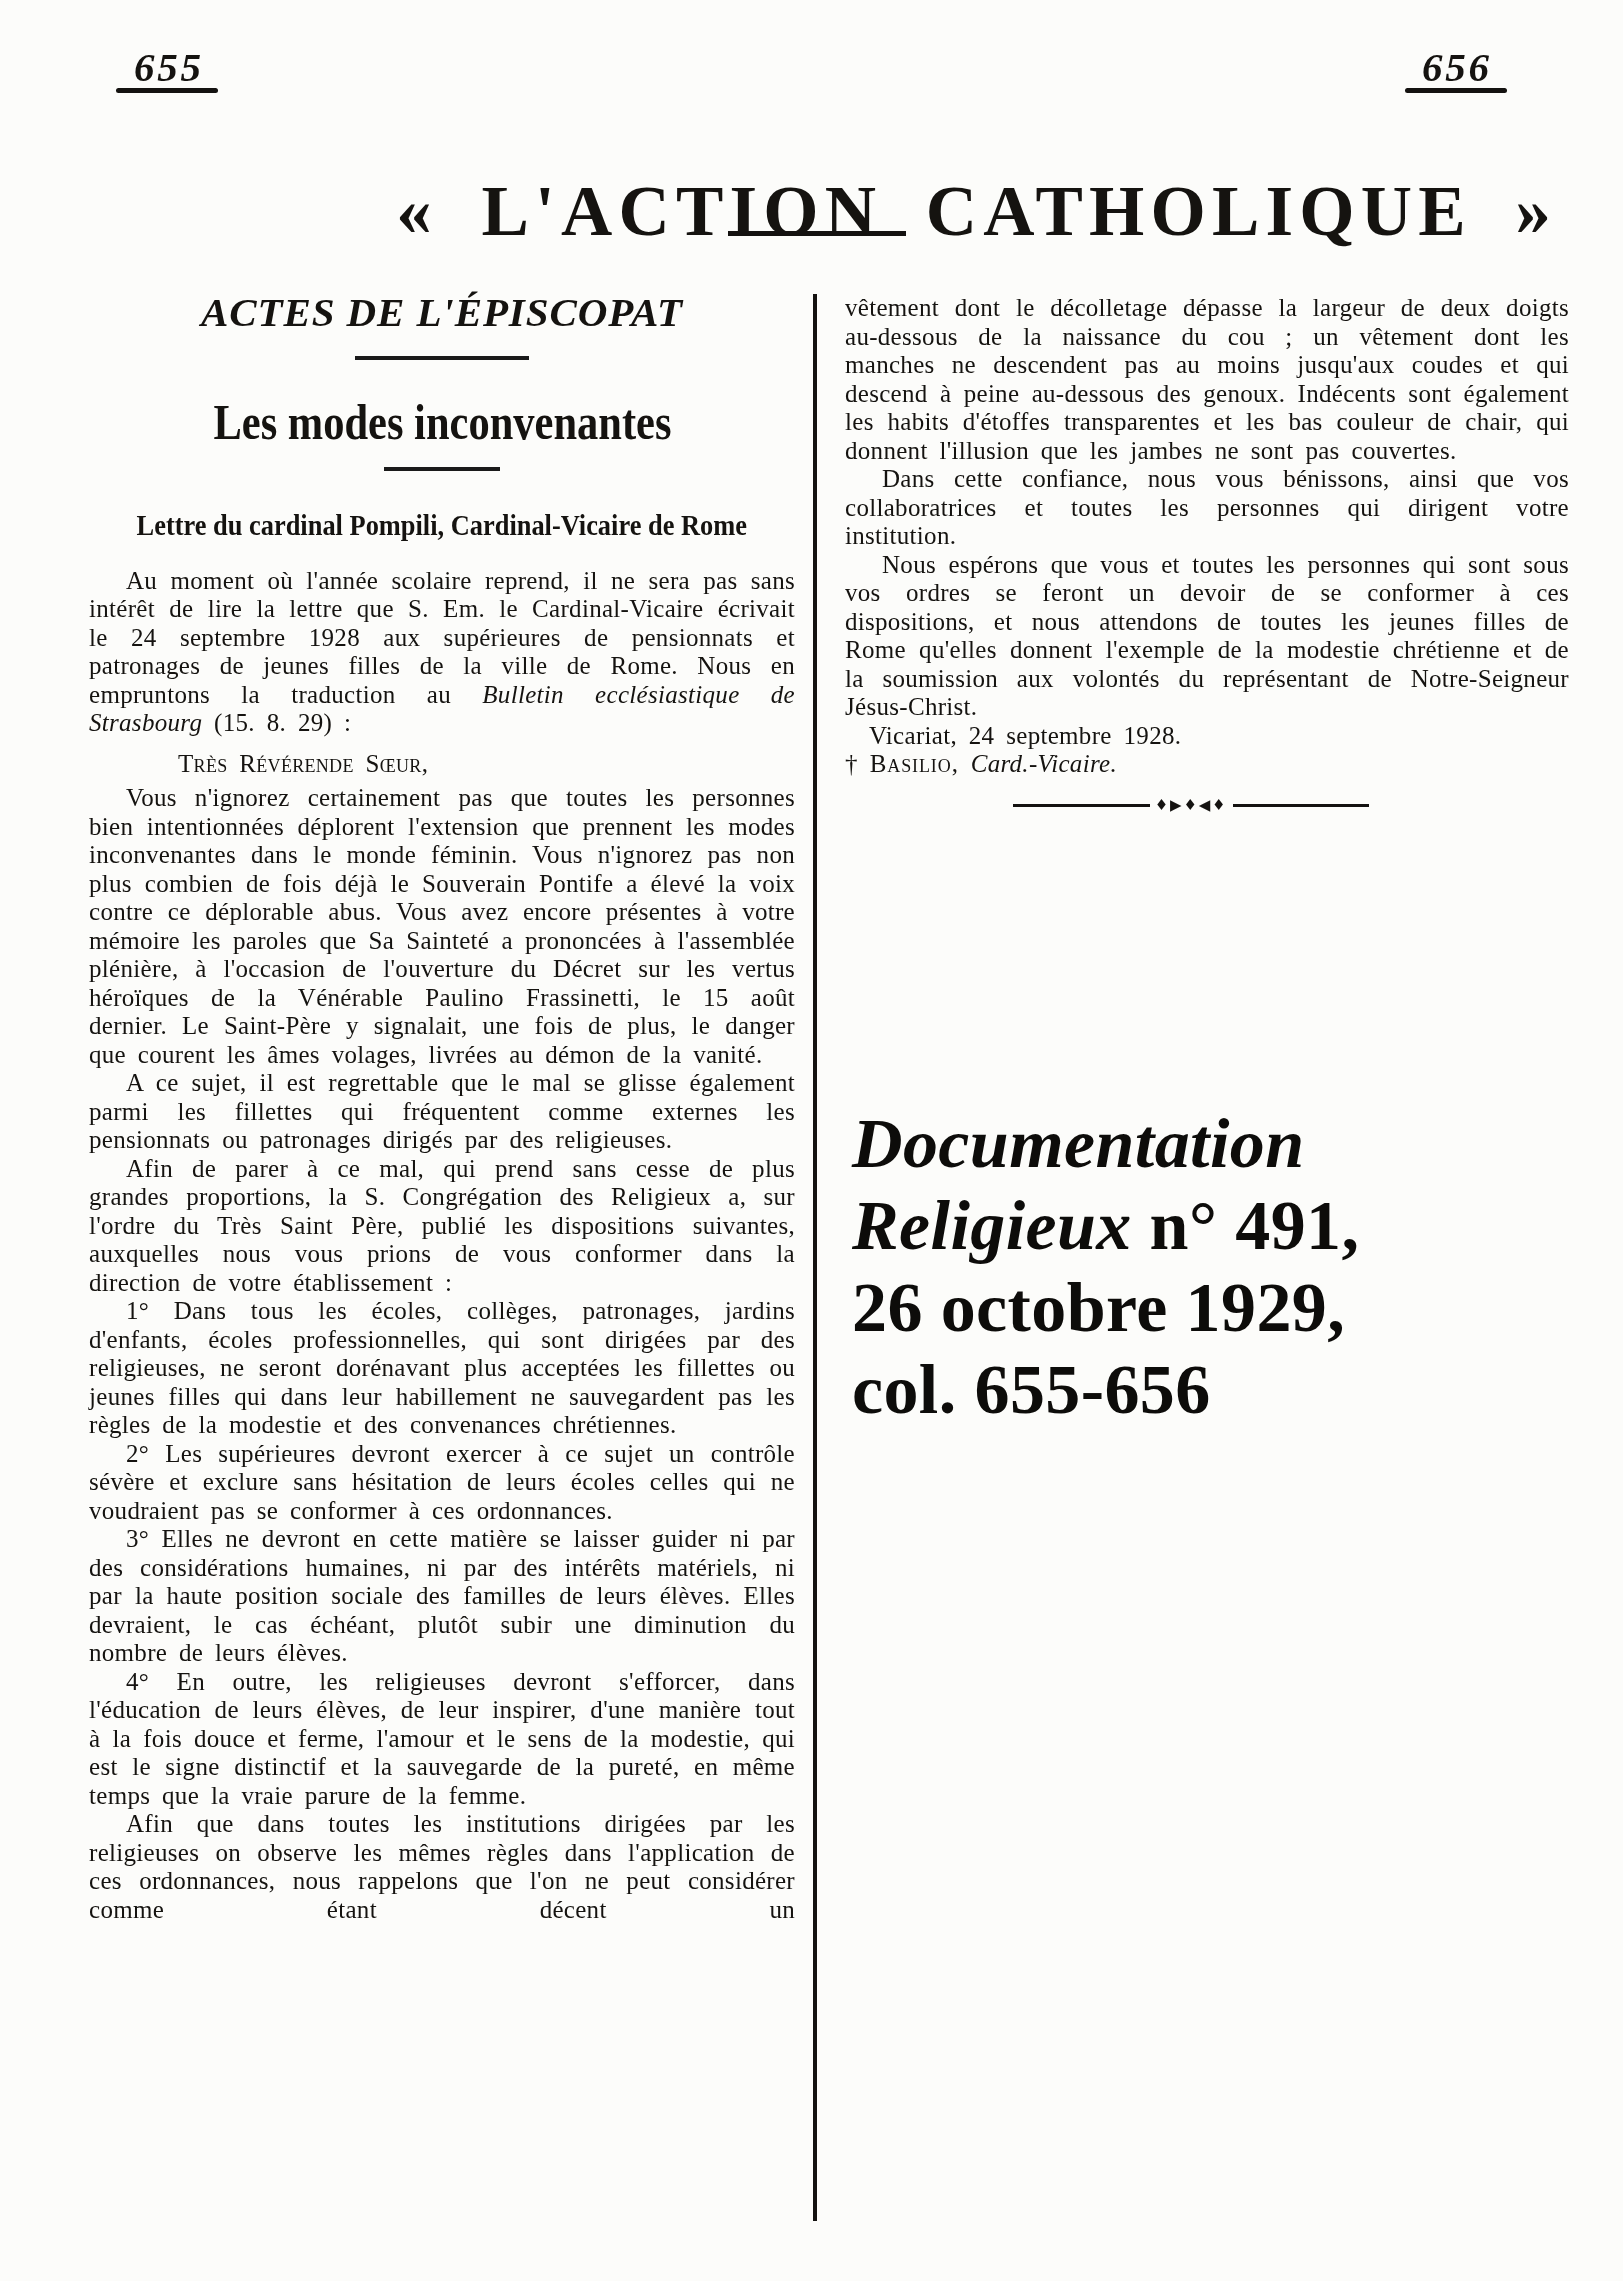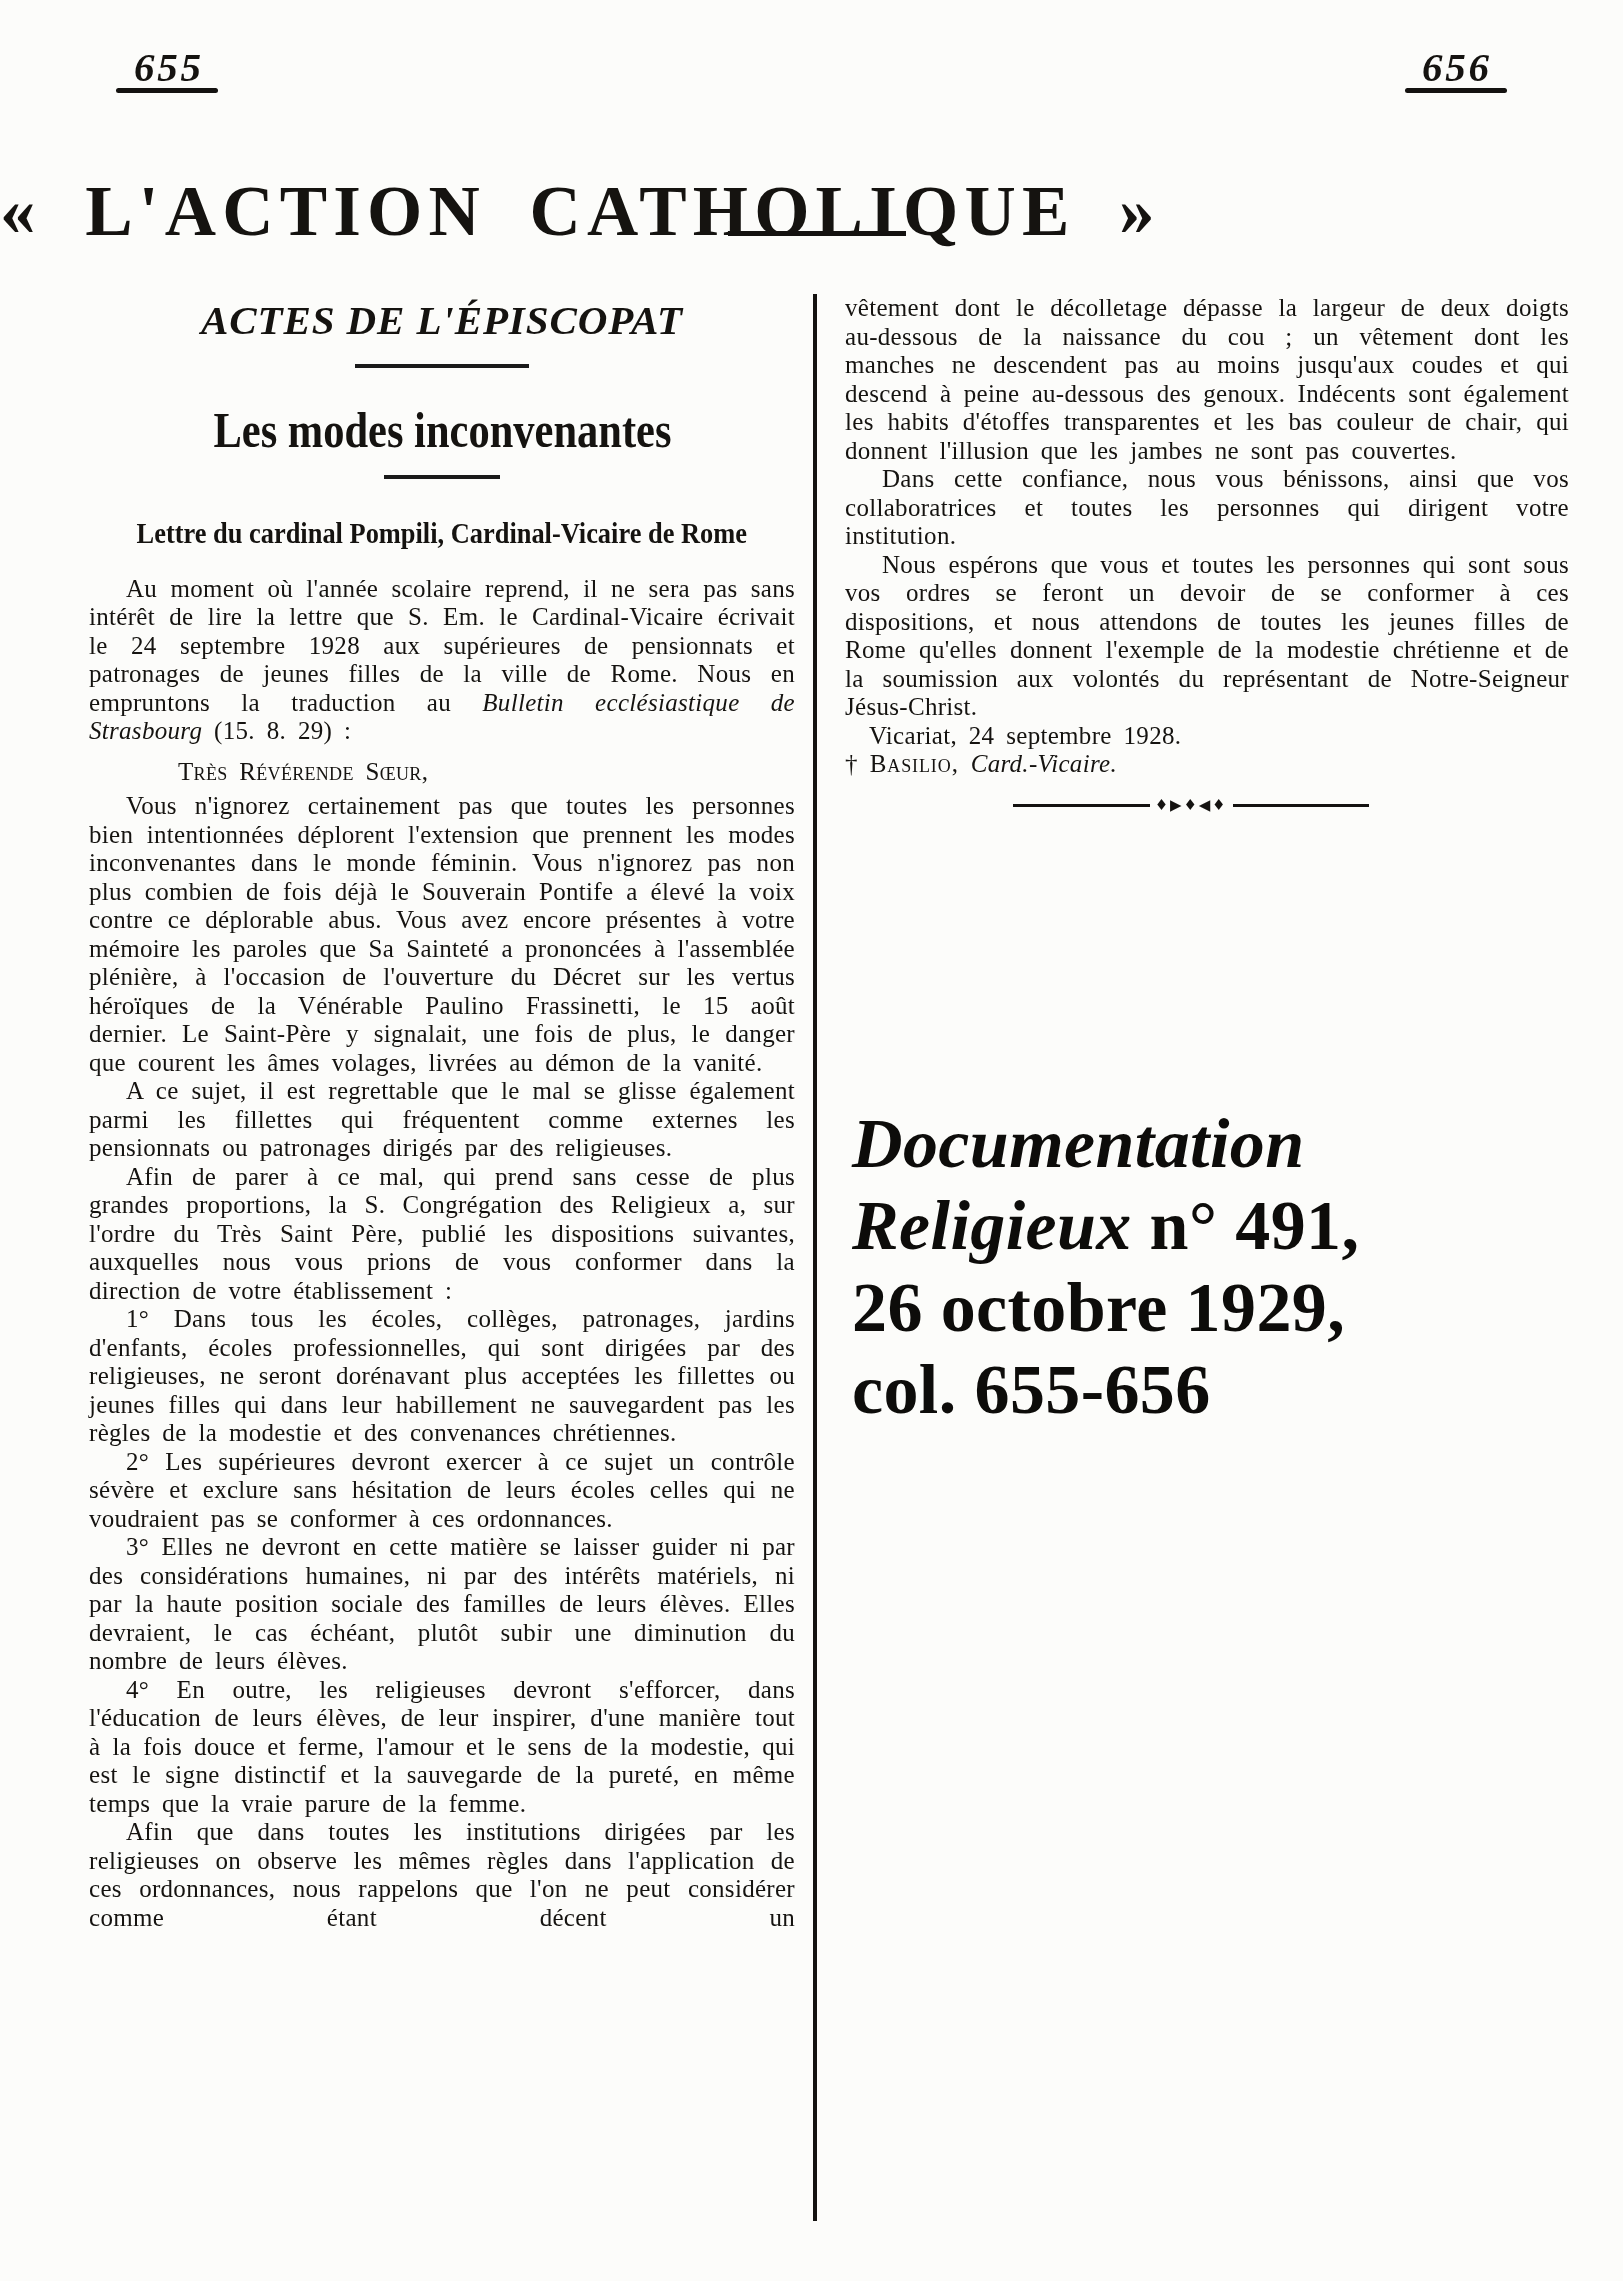--- a/index.html
+++ b/index.html
@@ -21,39 +21,39 @@
   .pagenum-left{left:134px;}
   .pagenum-right{left:1422px;}
   .pagenum-rule{
     position:absolute;top:88px;height:5.3px;background:#141210;border-radius:2.7px;
   }
   .pagenum-rule-left{left:116px;width:102px;}
   .pagenum-rule-right{left:1405px;width:102px;}
 
   .main-title{
     position:absolute;top:123px;left:0;width:1557px;
-    text-align:left;
+    text-align:right;
     font-size:71px;font-weight:bold;
     letter-spacing:6.2px;word-spacing:19.6px;
     white-space:nowrap;
   }
   .title-rule{
     position:absolute;top:231px;left:728px;width:178px;height:4.5px;background:#141210;
   }
 
   
   .col{position:absolute;font-size:25px;line-height:28.5px;}
   .col-left{left:89px;top:292px;width:706px;}
   .col-right{left:845px;top:294px;width:724px;}
   .col-sep{
     position:absolute;left:813px;top:294px;width:3.6px;height:1927px;background:#141210;
   }
 
   .section-heading{
-    margin:8px;text-align:center;
+    margin:0;text-align:center;
     font-size:41px;line-height:41px;font-weight:bold;font-style:italic;
     letter-spacing:0.9px;
   }
   .rule-small{height:3.6px;background:#1a1a1a;margin:23px auto 0 auto;}
   .rule-a{width:174px;}
   .rule-b{width:116px;margin-top:19.6px;}
   .article-title{
     margin:36px 0 0 0;text-align:center;font-weight:bold;
     font-size:50px;line-height:52px;
   }

